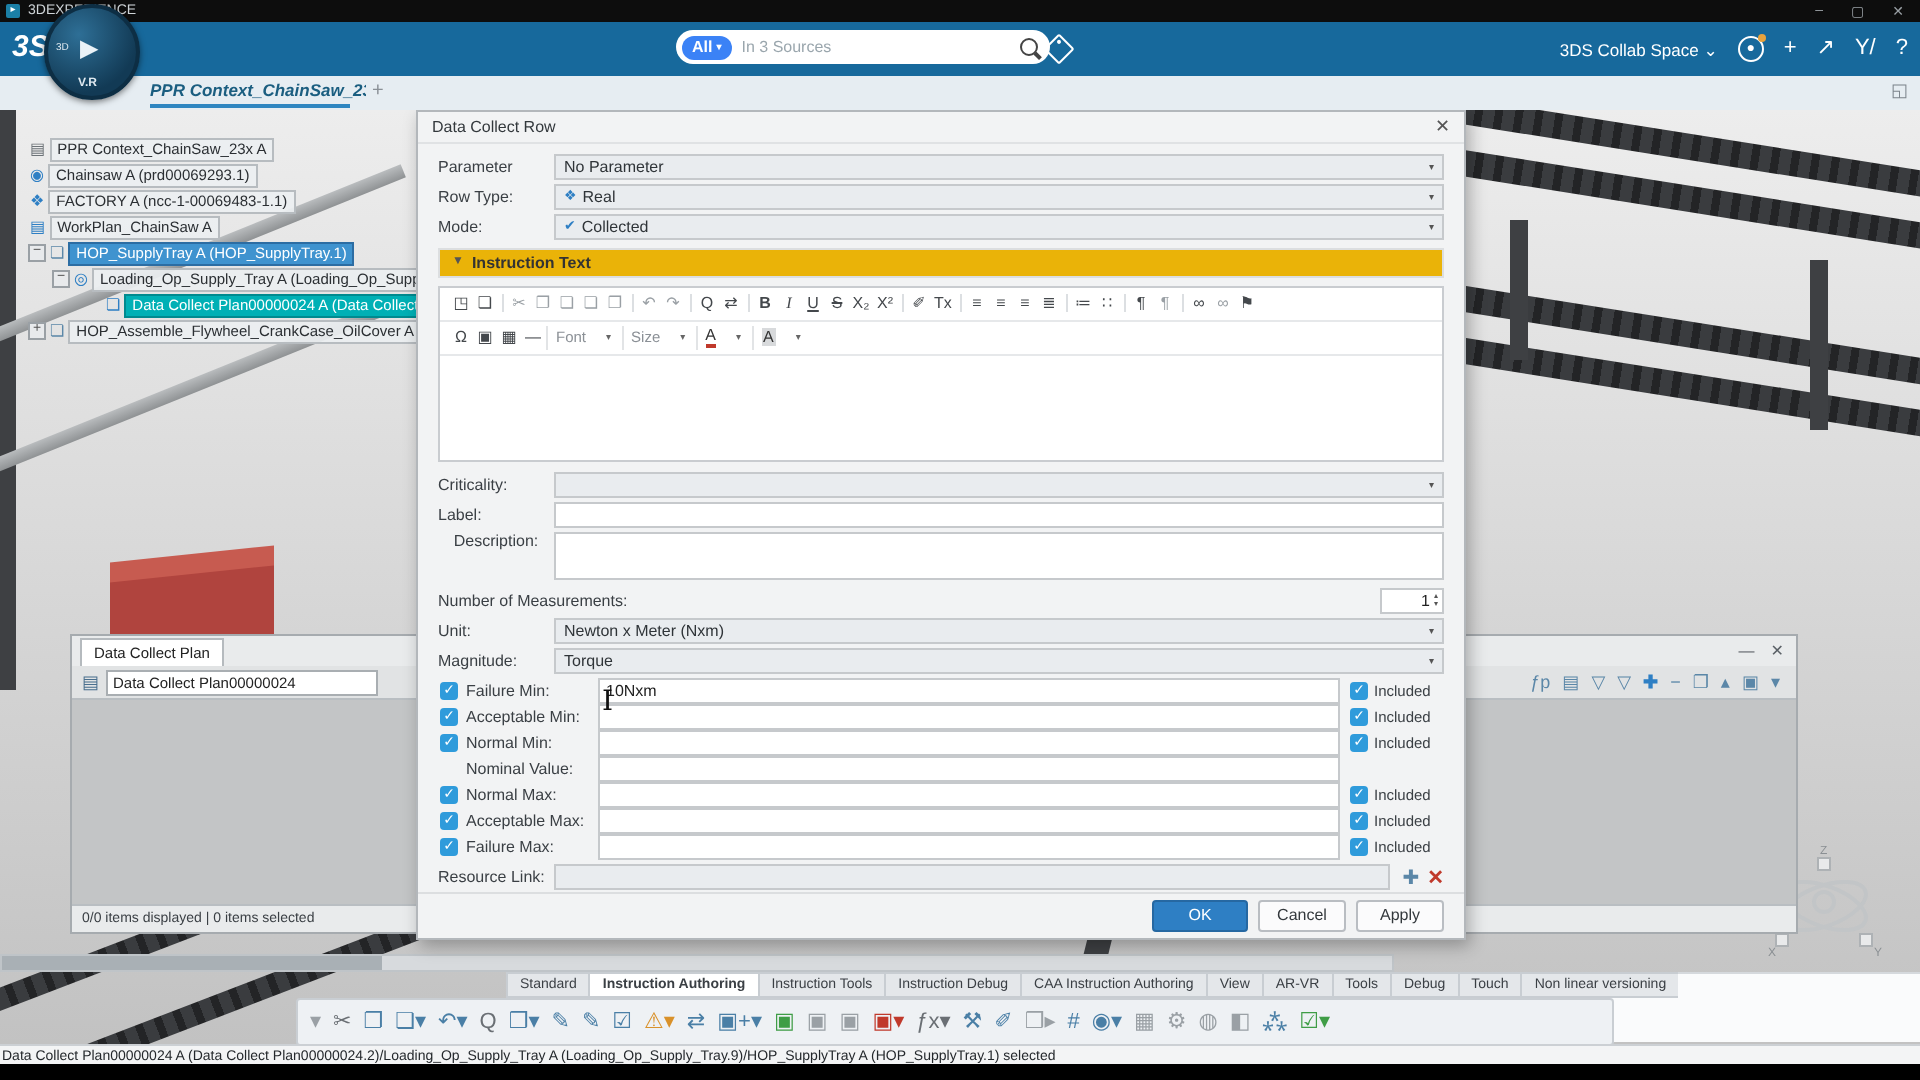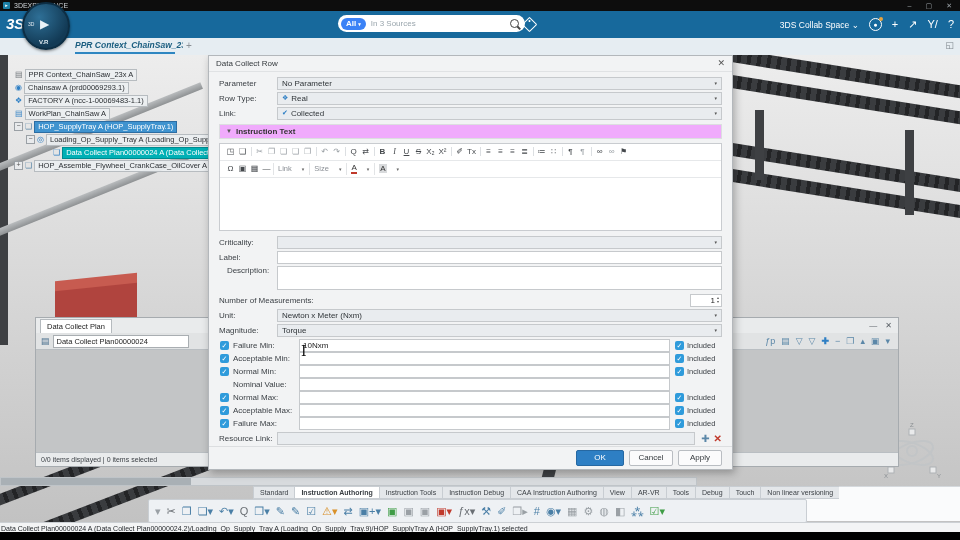--- a/index.html
+++ b/index.html
@@ -93,21 +93,21 @@
              padding:0 7px;font-size:8px;color:#33383c;}
   #dlg-close{margin-left:auto;font-size:9px;color:#555;}
   #dlg-body{flex:1;padding:5px 10px 0 10px;display:flex;flex-direction:column;}
   .frow{display:flex;align-items:center;height:13px;margin-bottom:2px;}
   .flab{width:58px;color:#3a3f44;flex:0 0 auto;}
   .fsel{flex:1;height:11px;background:#e9ecef;border:1px solid #c6c9cc;display:flex;align-items:center;
         padding:0 4px;color:#2f3438;}
   .fsel .fic{margin-right:3px;color:#2e7fc4;font-size:7px;}
   .fsel .caret, .spin .caret{margin-left:auto;font-size:5px;color:#555;}
   .finput{flex:1;height:11px;background:#fff;border:1px solid #c6c9cc;display:flex;align-items:center;padding:0 4px;}
-  .sechdr{height:13px;background:#f0abfc;border:1px solid #dcdee0;display:flex;align-items:center;
+  .sechdr{height:13px;background:#eab308;border:1px solid #dcdee0;display:flex;align-items:center;
           gap:4px;padding:0 6px;font-weight:bold;color:#333;margin:2px 0 4px 0;}
   .sechdr .tri{font-size:6px;color:#555;}
   #editor{border:1px solid #c9ccd0;background:#fff;margin-bottom:5px;}
   .edrow{display:flex;align-items:center;height:16px;border-bottom:1px solid #e6e8ea;padding:0 5px;gap:1px;}
   .edi{min-width:11px;text-align:center;font-size:8px;color:#44484c;}
   .edi.sep{min-width:4px;color:#d0d3d6;} .edi.sep::after{content:"";border-left:1px solid #dcdfe2;}
   .edi.muted{color:#9aa0a5;}
   .edi.b{font-weight:bold;} .edi.i{font-style:italic;font-family:"Liberation Serif",serif;}
   .edi.u{text-decoration:underline;} .edi.s{text-decoration:line-through;}
   .edsel{display:flex;align-items:center;font-size:7.5px;color:#8b9096;border-left:1px solid #e2e4e6;
@@ -354,21 +354,21 @@
       </div>
       <div class="frow">
         <span class="flab">Row Type:</span>
         <span class="fsel">
           <span class="fic">❖</span>
           <span>Real</span>
           <span class="caret">▾</span>
         </span>
       </div>
       <div class="frow">
-        <span class="flab">Link:</span>
+        <span class="flab">Mode:</span>
         <span class="fsel">
           <span class="fic">✔</span>
           <span>Collected</span>
           <span class="caret">▾</span>
         </span>
       </div>
 
       <div class="sechdr">
         <span class="tri">▼</span>
         <span>Instruction Text</span>
@@ -460,21 +460,21 @@
 
             <span class="edi">Ω</span>
 
             <span class="edi">▣</span>
 
             <span class="edi">▦</span>
 
             <span class="edi">—</span>
 
           <span class="edsel">
-            <span>Link</span>
+            <span>Font</span>
             <span class="caret">▾</span>
           </span>
           <span class="edsel">
             <span>Size</span>
             <span class="caret">▾</span>
           </span>
           <span class="edsel">
             <span class="colA">A</span>
             <span class="caret">▾</span>
           </span>

